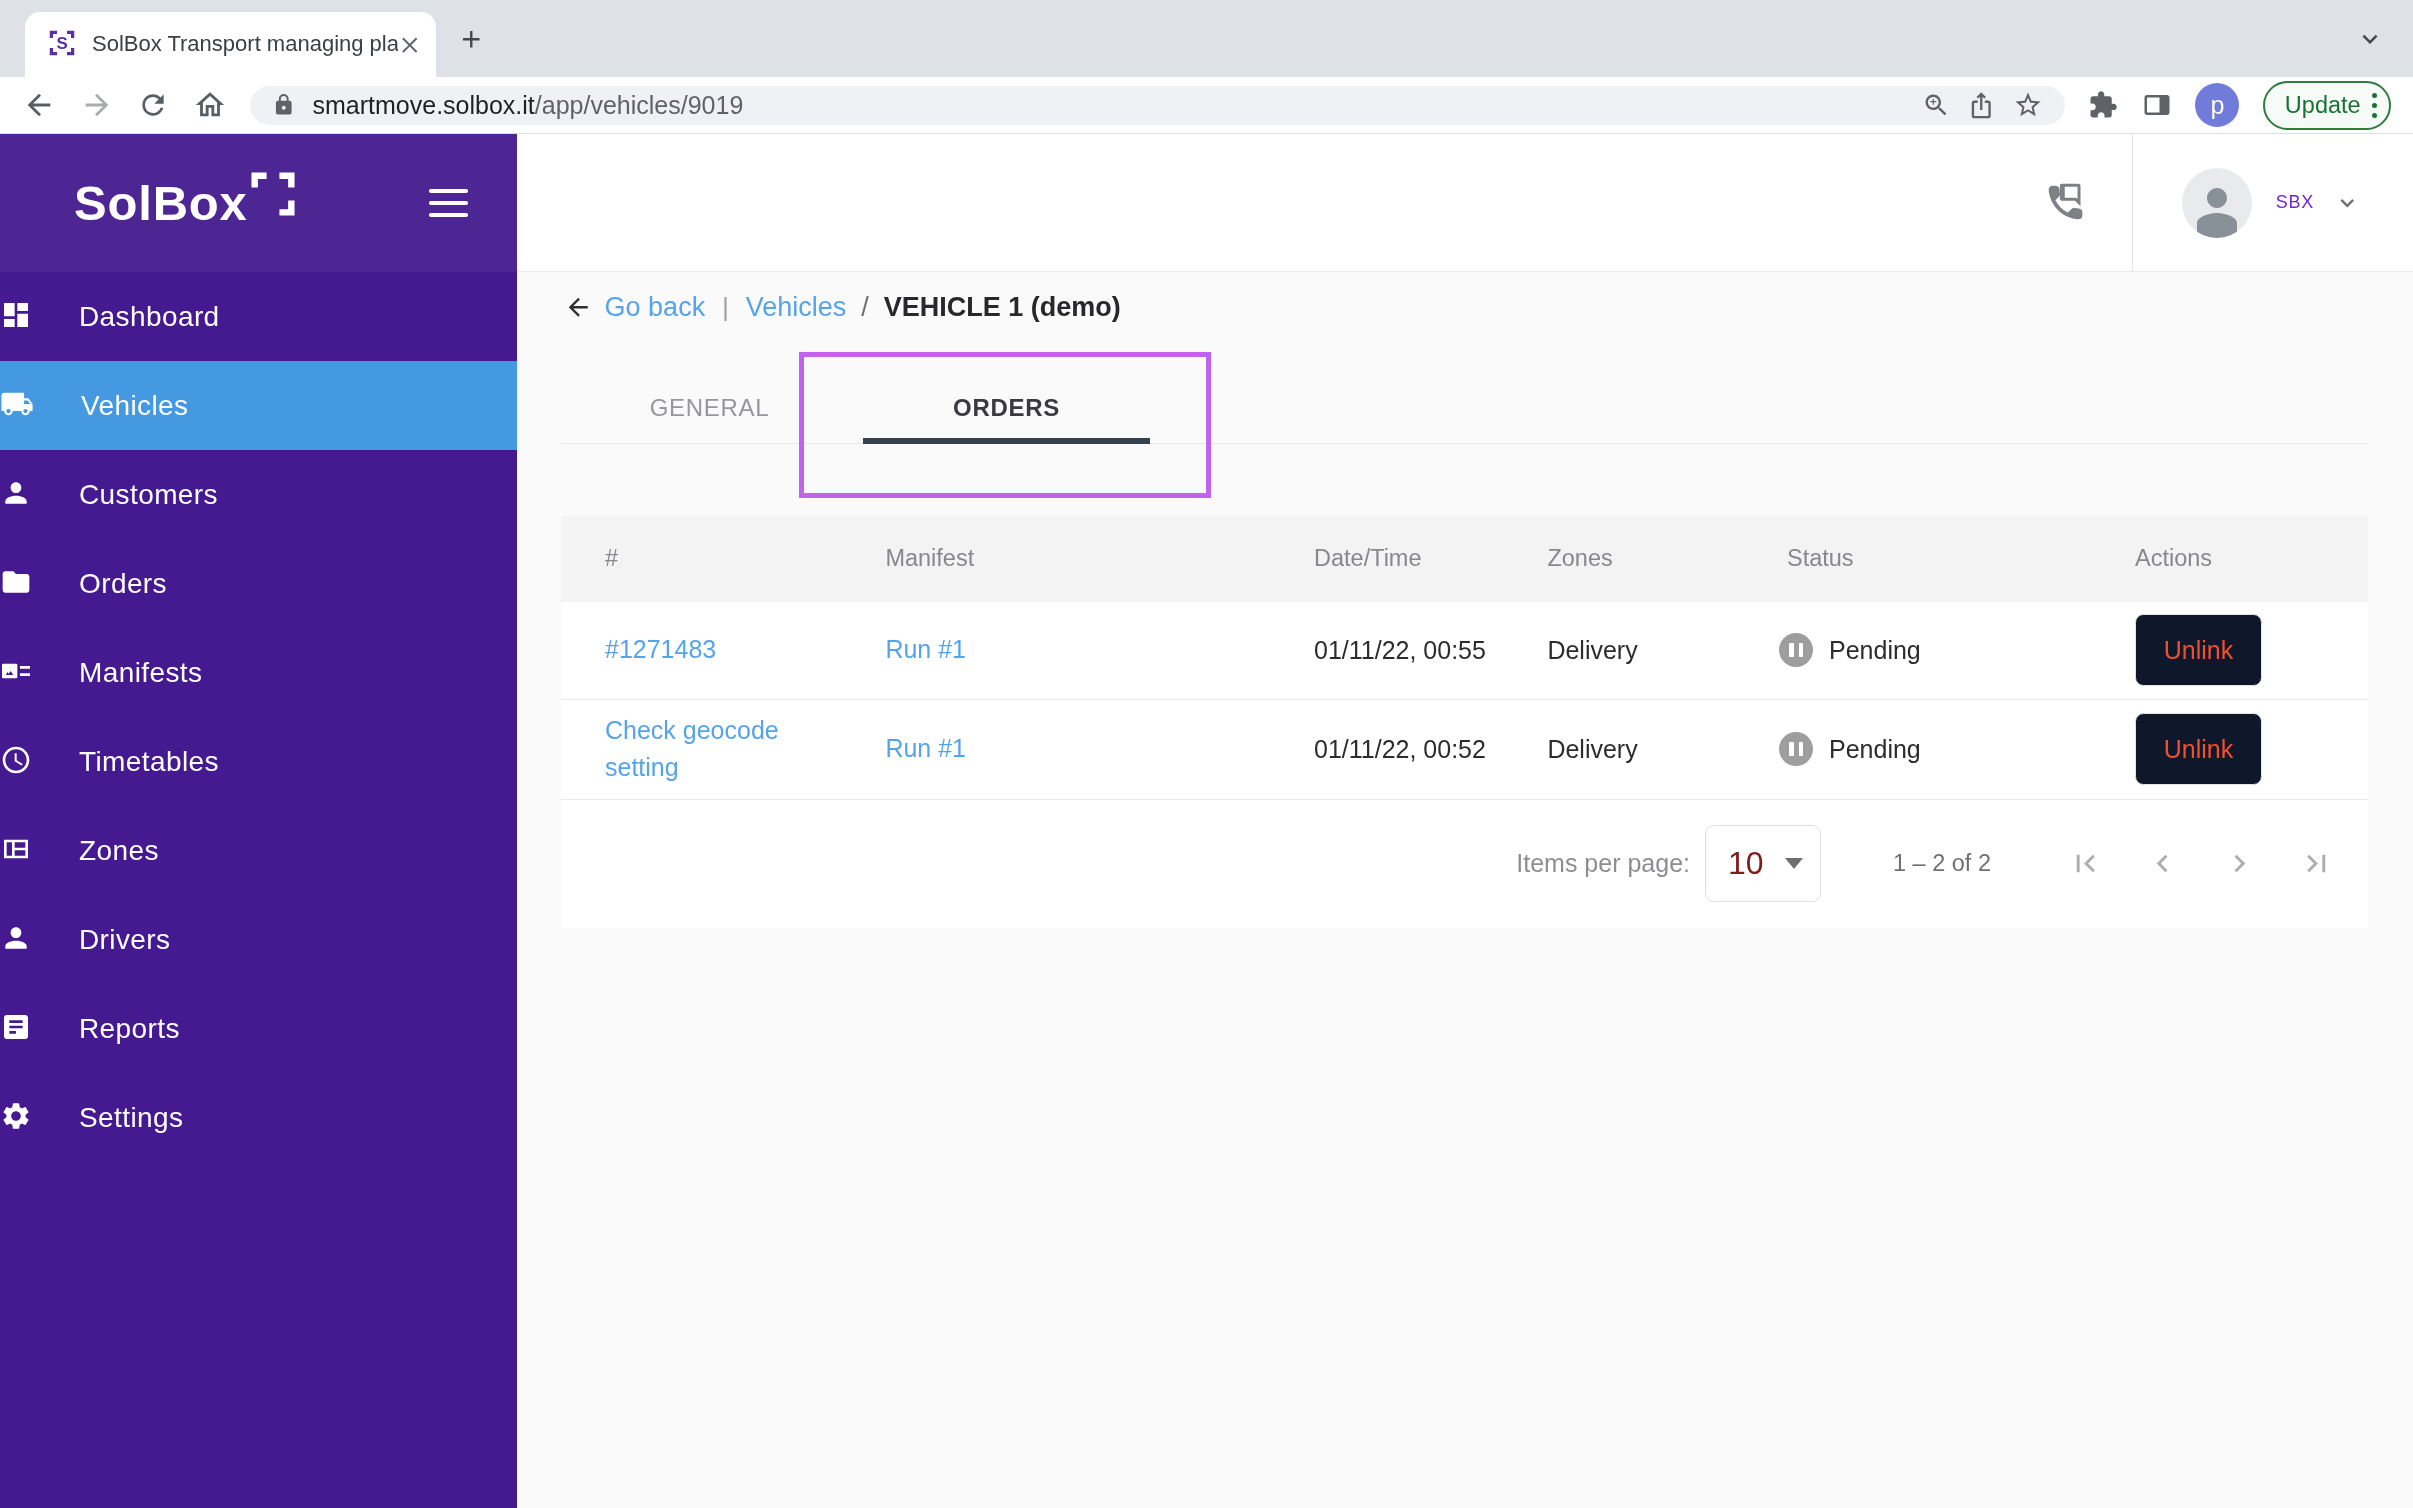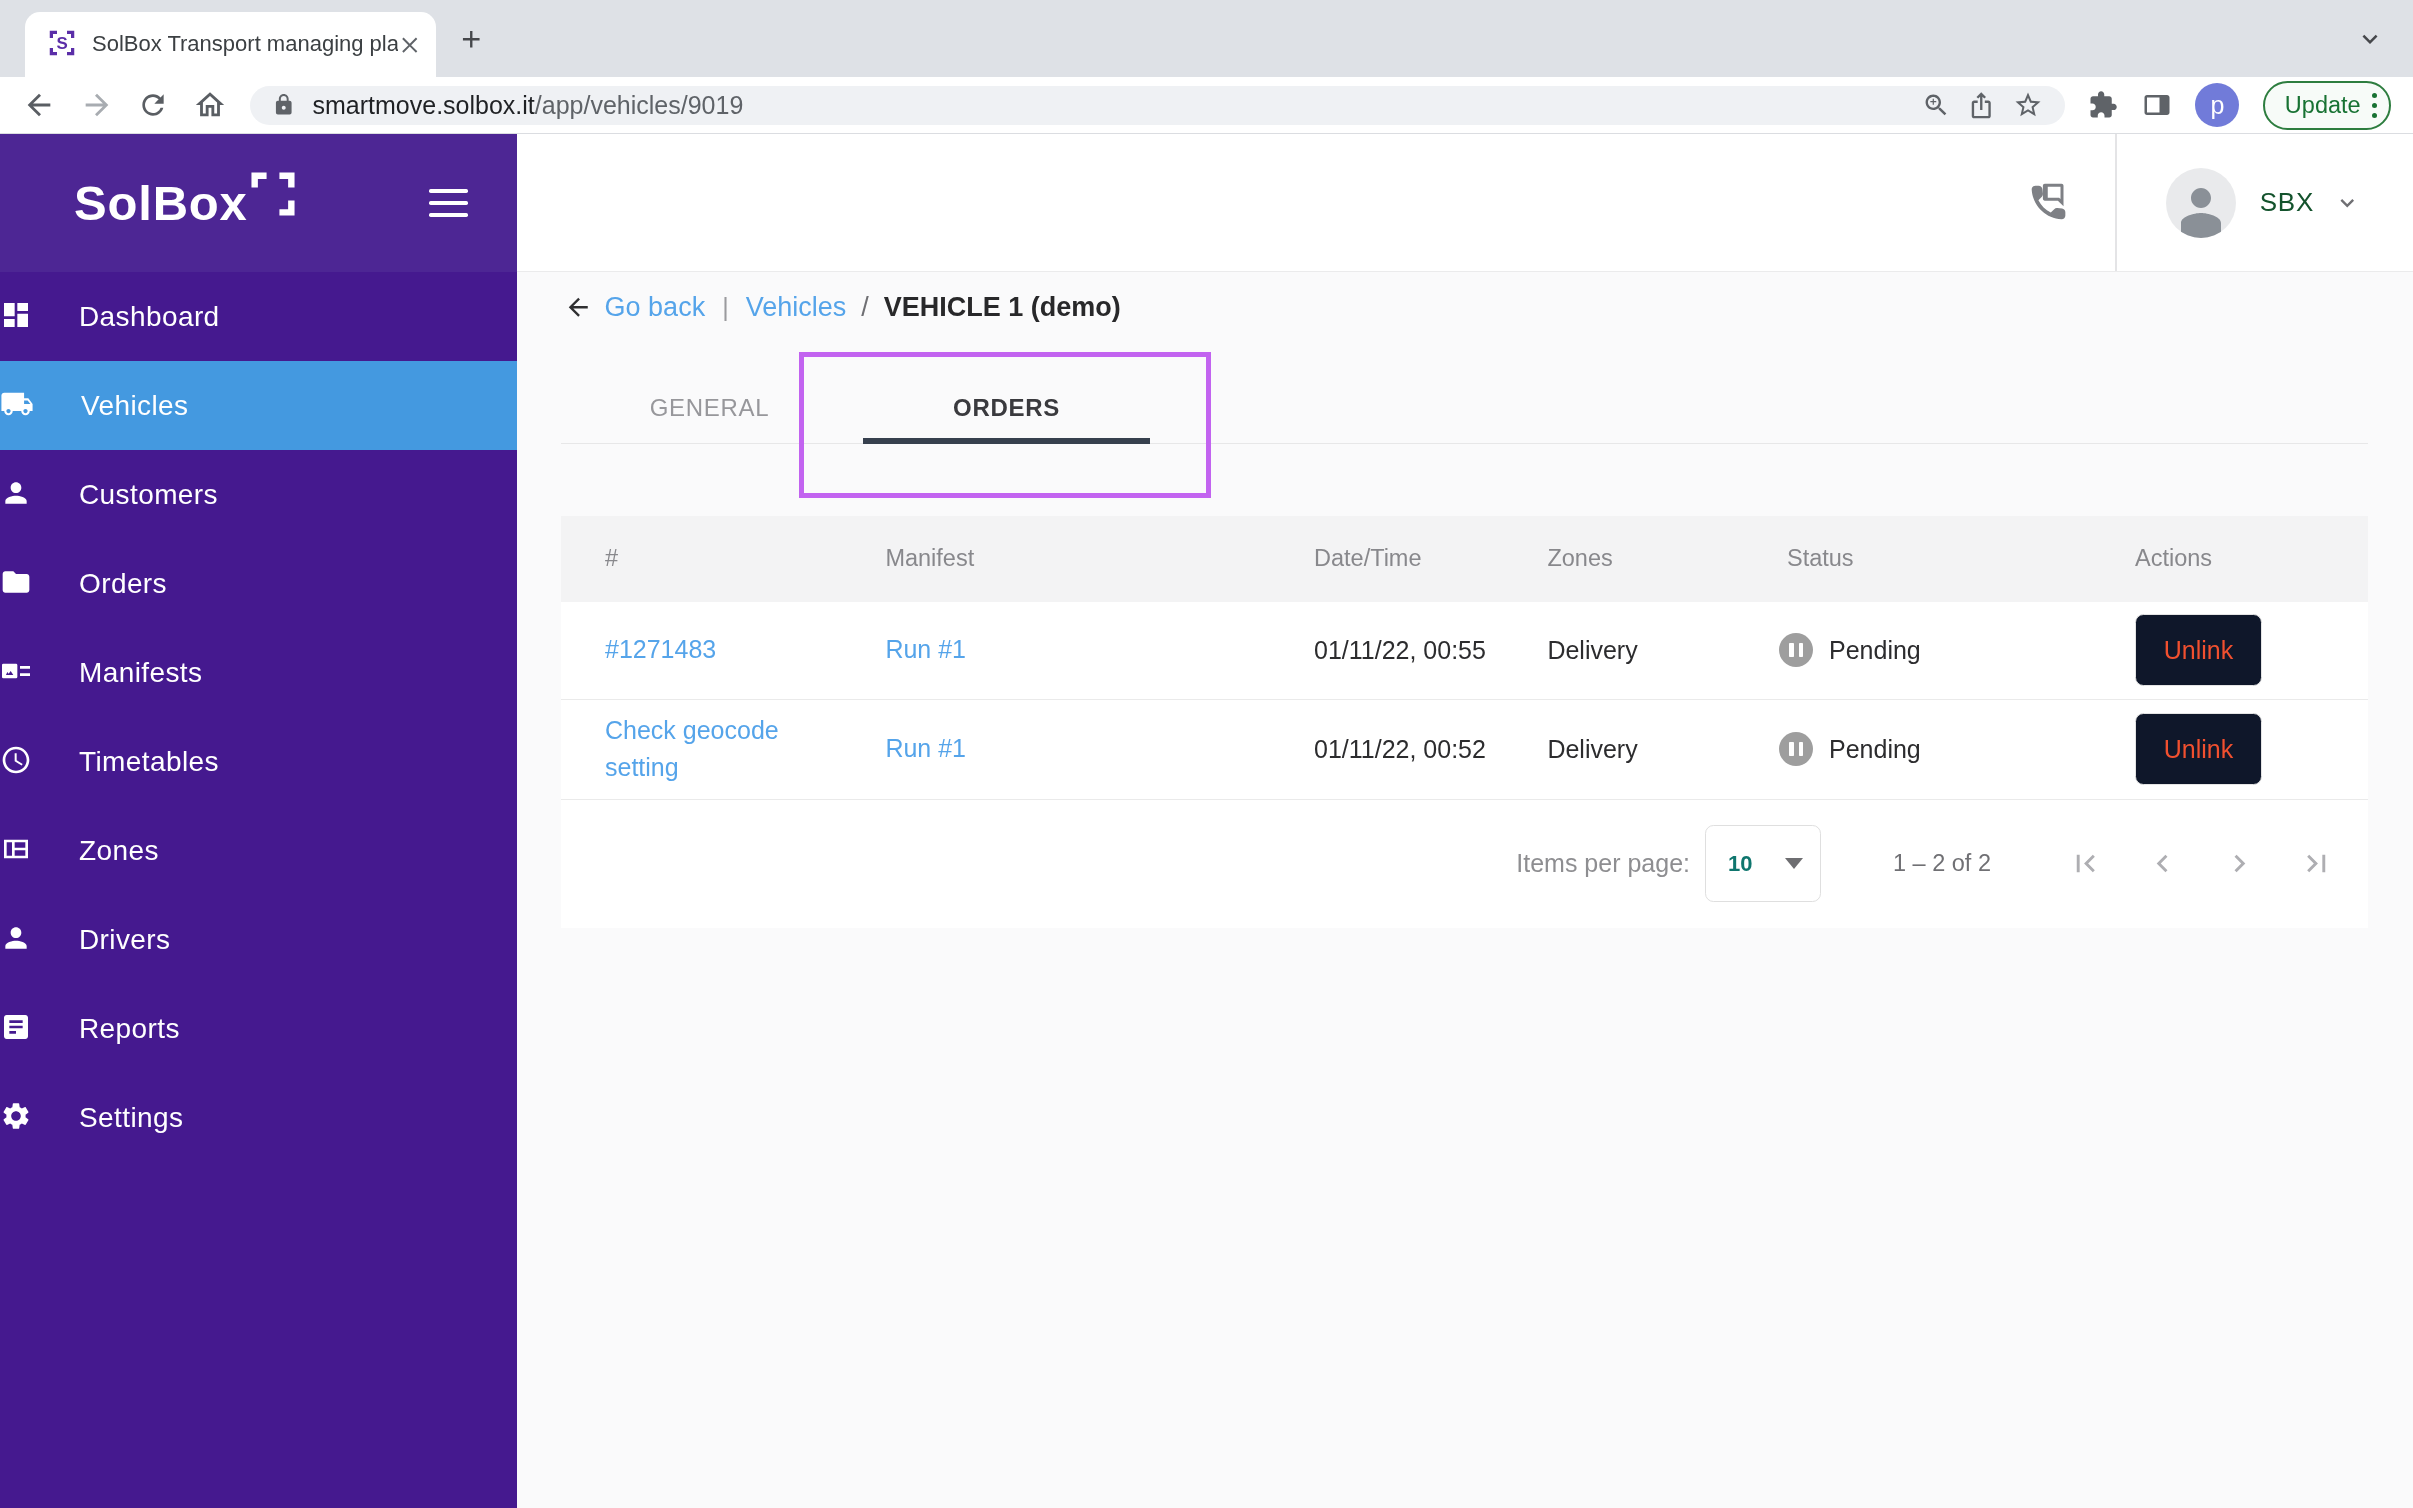--- a/index.html
+++ b/index.html
@@ -49,21 +49,21 @@
   .nav-item.active { background:#4499E0; }
   .nav-label { font-size:28px; letter-spacing:0.4px; }
 
   .main { flex:1; display:flex; flex-direction:column; min-width:0; background:#FAFAFB; }
   .app-header { height:138px; flex:none; background:#fff; border-bottom:1.7px solid #EBEBEC; display:flex;
                 align-items:center; justify-content:flex-end; padding-right:52px; }
   .hdr-phone { color:#7E8085; margin-right:44px; }
   .hdr-divider { width:1.7px; align-self:stretch; background:#E4E4E6; margin-right:49px; }
   .hdr-avatar { width:70px; height:70px; border-radius:50%; background:#E9EAEC; overflow:hidden; display:flex;
                 align-items:flex-end; justify-content:center; cursor:pointer; }
-  .hdr-account { font-size:26px; color:#14532d; margin:0 18.4px 0 23.5px; letter-spacing:0.8px; }
+  .hdr-account { font-size:18px; color:#6d28d9; margin:0 18.4px 0 23.5px; letter-spacing:0.8px; }
   .hdr-chevron { color:#6F6F73; }
 
   .content { flex:1; position:relative; padding:11.7px 45px 0 44px; }
 
   
   .breadcrumb { height:47px; display:flex; align-items:center; font-size:27px; margin-left:3.4px; }
   .bc-arrow { color:#2F2F31; margin-right:11.7px; }
   .bc-link { color:#55A4EA; cursor:pointer; }
   .bc-sep { color:#9A9A9E; margin:0 17px; font-size:25px; }
   .bc-slash { color:#6F6F73; margin:0 15px; }
@@ -102,21 +102,21 @@
   .unlink-btn { width:127px; height:72px; background:#0f172a; border:1.7px solid #E4E4E4; border-radius:8.4px;
                 color:#F1502F; font-size:25px; font-family:inherit; cursor:pointer; }
 
   
   .t-foot { display:flex; height:128px; background:#fff; align-items:center; justify-content:flex-end;
             padding-right:34px; }
   .ipp-label { font-size:25px; color:#8E8E91; }
   .page-size { width:116px; height:77px; border:1.7px solid #DFDFDF; border-radius:8.4px; background:#fff;
                display:flex; align-items:center; padding:0 17px 0 22px; justify-content:space-between;
                margin-left:15px; cursor:pointer; }
-  .page-size b { font-size:22px; color:#0f766e; font-weight:700; }
+  .page-size b { font-size:32px; color:#7f1d1d; font-weight:400; }
   .dd-triangle { width:0; height:0; border-left:9.2px solid transparent; border-right:9.2px solid transparent;
                  border-top:11.7px solid #6E6E71; }
   .range-label { font-size:23.5px; color:#707074; margin-left:72px; }
   .pager { display:flex; align-items:center; gap:42px; margin-left:77px; color:#AEAEB2; }
   .pager .icon-btn { color:#AEAEB2; }
 </style>
 </head>
 <body>
 
 <div id="root">

